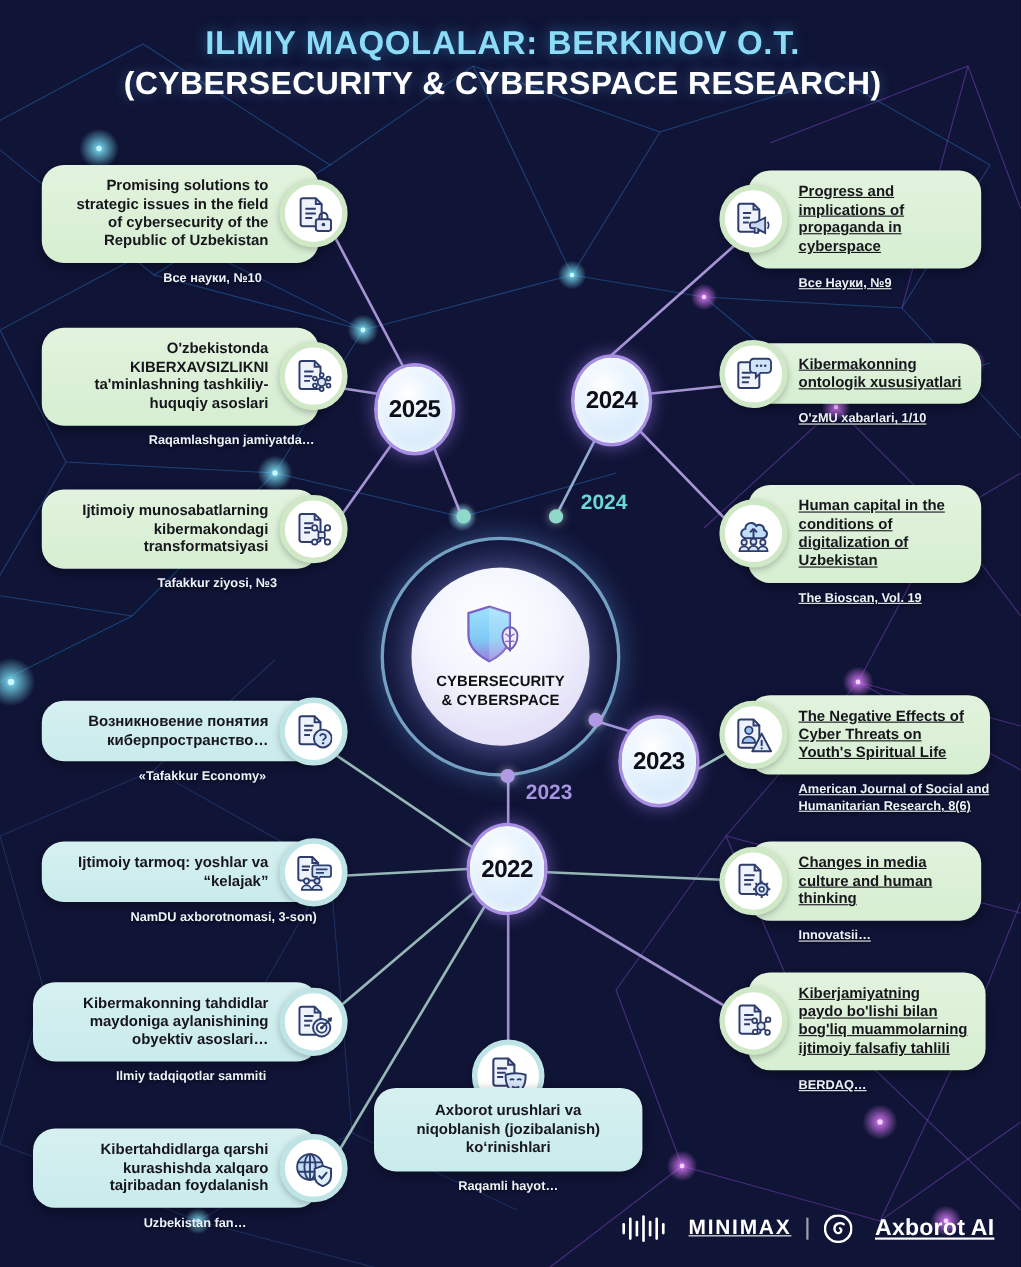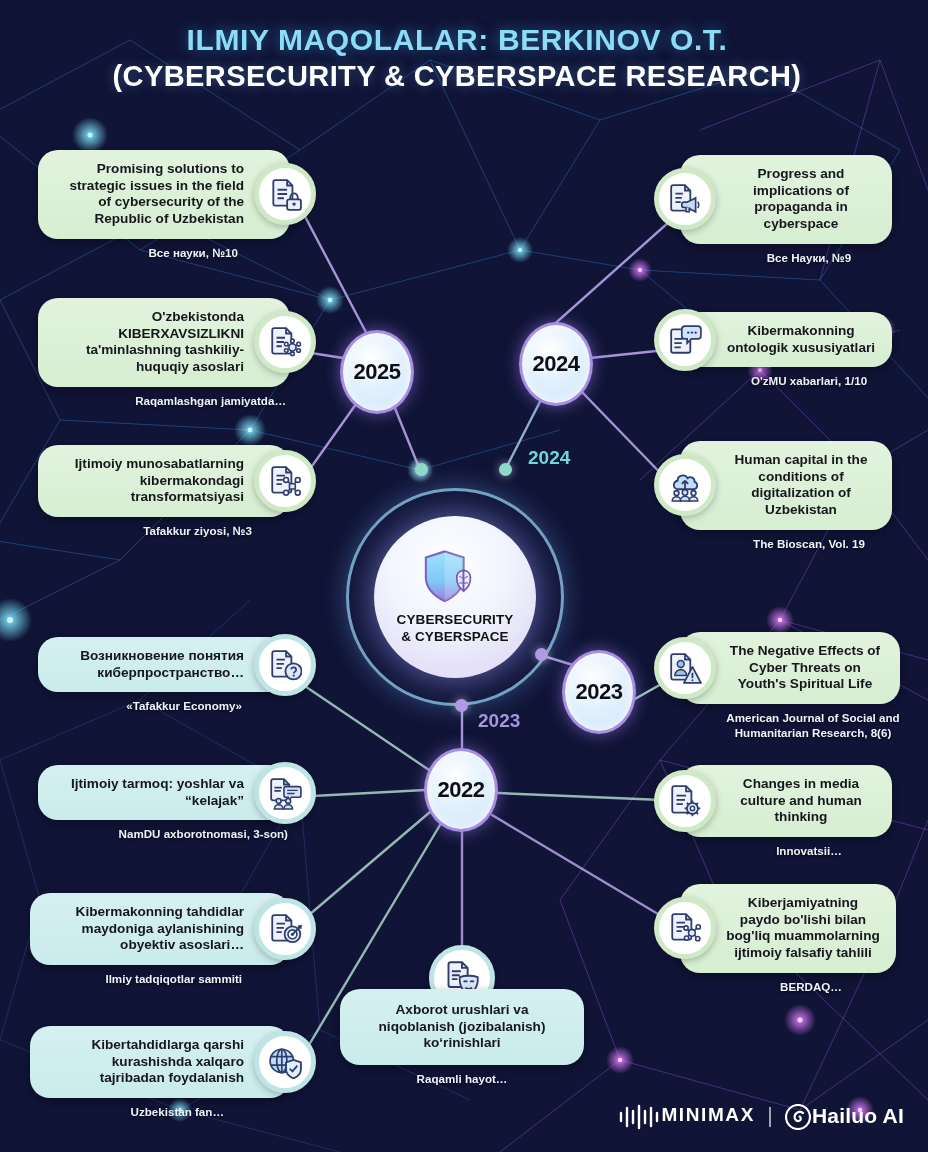--- a/index.html
+++ b/index.html
@@ -98,40 +98,40 @@
   .ic.rightside { right:-26px; }
   .ic.leftside  { left:-26px; }
   .ic svg { width:34px; height:34px; }
   .sub {
     color:#eef4fb; font-size:11.6px; font-weight:bold;
     margin-top:6px; line-height:1.3;
     text-shadow:0 1px 3px rgba(0,0,0,.7);
   }
   .sub.c { text-align:center; }
   .txt-right { text-align:right; }
-  .txt-left  { text-align:center; }
+  .txt-left  { text-align:left;text-decoration:underline; }
   .txt-center{ text-align:center; }
 
   
   .ic-top {
     position:absolute; left:50%; transform:translateX(-50%);
     width:66px; height:66px; border-radius:50%;
     background:#fff; border:5px solid #bfe4e6;
     display:flex; align-items:center; justify-content:center;
     box-shadow:0 2px 7px rgba(0,0,0,.25);
   }
   .ic-top svg { width:36px; height:36px; }
 
   
   .footer {
     position:absolute; z-index:9; right:24px; bottom:22px;
     display:flex; align-items:center; gap:14px;
     color:#ffffff;
   }
-  .brand { display:flex; align-items:flex-start; gap:1px; }
+  .brand { display:flex; align-items:center; gap:20px;text-decoration:underline; }
   .brandname { font-size:19px; font-weight:bold; letter-spacing:1.6px; }
   .brandname2 { font-size:21px; font-weight:bold; letter-spacing:.2px; }
   .divider { width:2px; height:20px; background:rgba(255,255,255,.6); }
 </style>
 </head>
 <body>
 
 <div id="stage">
 
   <svg id="bgnet" viewBox="0 0 928 1152" preserveAspectRatio="none">
@@ -627,17 +627,17 @@
         </g>
       </svg>
       <span class="brandname">MINIMAX</span>
     </div>
     <div class="divider"></div>
     <div class="brand">
       <svg width="26" height="26" viewBox="0 0 26 26">
         <circle cx="13" cy="13" r="12" fill="none" stroke="#ffffff" stroke-width="2.2"></circle>
         <path d="M18 9c-3.6-2.4-8.4-.4-8.4 4 0 3 2.4 4.6 4.6 3.8 1.8-.7 2.4-3.2.4-4.2" fill="none" stroke="#ffffff" stroke-width="2.2" stroke-linecap="round"></path>
       </svg>
-      <span class="brandname2">Hailuo AI</span>
+      <span class="brandname2">Axborot AI</span>
     </div>
   </div>
 
 </div>
 
 </body></html>

